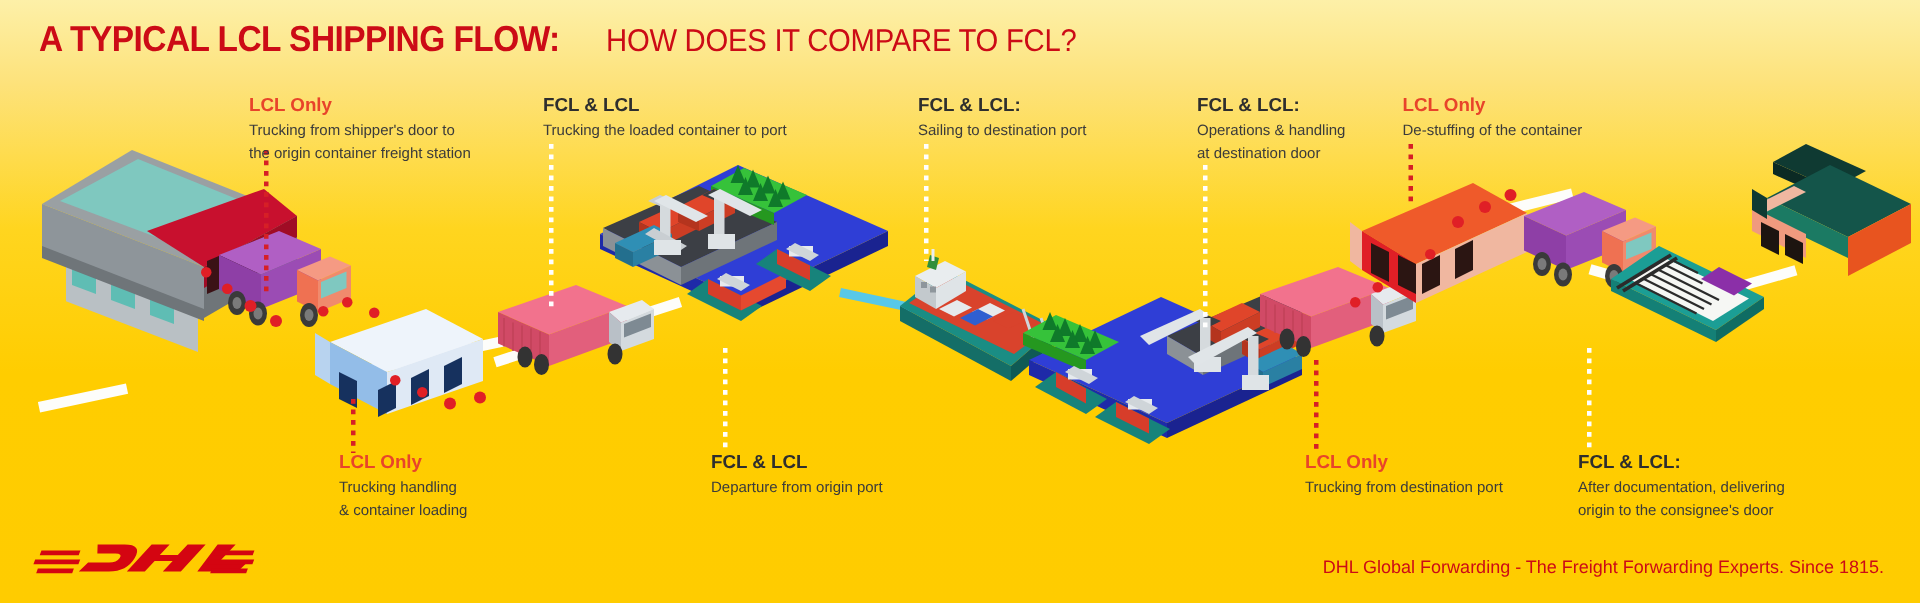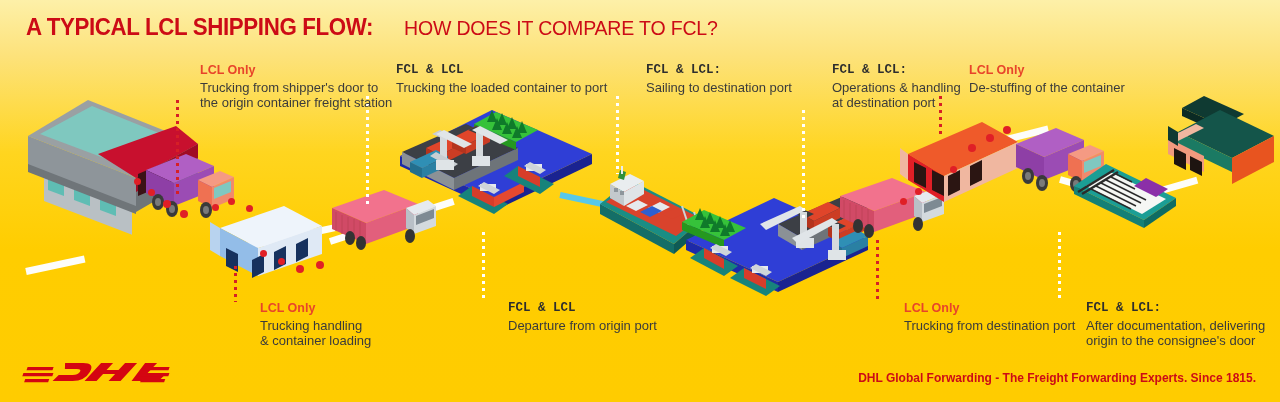--- a/index.html
+++ b/index.html
@@ -18,45 +18,45 @@
     letter-spacing:-0.4px; font-stretch:condensed;
     transform:scaleX(0.93); transform-origin:left center; display:inline-block;
   }
   .title-sub {
     font-size:21px; font-weight:400; color:#cc0b16;
     letter-spacing:-0.2px; margin-left:5px;
     transform:scaleX(0.93); transform-origin:left center; display:inline-block;
   }
 
   
-  .anno { position:absolute; white-space:nowrap;margin-left:34px; }
+  .anno { position:absolute; white-space:nowrap; }
   .anno .hd { font-size:12.5px; font-weight:bold; line-height:16px; margin-bottom:3px; }
-  .anno .bd { font-size:13px; font-weight:400; color:#3b3b3b; line-height:14.5px; }
+  .anno .bd { font-size:10px; font-weight:400; color:#3b3b3b; line-height:14.5px; }
   .anno.lcl .hd { color:#e8442a; }
-  .anno.fcl .hd { color:#2e2e2e;font-family:Liberation Mono, monospace; }
+  .anno.fcl .hd { color:#2e2e2e; }
 
   
   .leader { position:absolute; width:3px; }
   .leader.red  { background-image:linear-gradient(#d61f26 50%, rgba(0,0,0,0) 0%);
                  background-size:3px 7px; background-repeat:repeat-y; }
   .leader.white{ background-image:linear-gradient(#ffffff 50%, rgba(0,0,0,0) 0%);
                  background-size:3px 7px; background-repeat:repeat-y; }
 
   
   .road { position:absolute; height:7px; background:#fdfdfa; transform-origin:left center; }
   .searoad { position:absolute; height:6px; background:#58c8e8; transform-origin:left center; }
 
   
   .bead { position:absolute; border-radius:50%; background:#e01f26; }
 
   
   .dhl-logo { position:absolute; left:30px; top:355px; width:150px; height:36px; }
   .tagline {
     position:absolute; right:24px; top:371px;
-    font-size:12px; font-weight:bold; color:#cc0b16; white-space:nowrap;text-align:right;
+    font-size:12px; font-weight:normal; color:#cc0b16; white-space:nowrap;text-align:right;
   }
 
   svg { display:block; overflow:visible; }
   .scene { position:absolute; }
 </style>
 </head>
 <body>
 
 <div id="stage">
 
@@ -418,21 +418,21 @@
   </div>
 
   <div class="anno fcl" style="left:612px; top:62px;">
     <div class="hd">FCL &amp; LCL:</div>
     <div class="bd">Sailing to destination port</div>
   </div>
 
   <div class="anno fcl" style="left:798px; top:62px;">
     <div class="hd">FCL &amp; LCL:</div>
     <div class="bd">Operations &amp; handling</div>
-    <div class="bd">at destination port</div>
+    <div class="bd">at destination door</div>
   </div>
 
   <div class="anno lcl" style="left:935px; top:62px;">
     <div class="hd">LCL Only</div>
     <div class="bd">De-stuffing of the container</div>
   </div>
 
   <div class="anno lcl" style="left:226px; top:300px;">
     <div class="hd">LCL Only</div>
     <div class="bd">Trucking handling</div>

